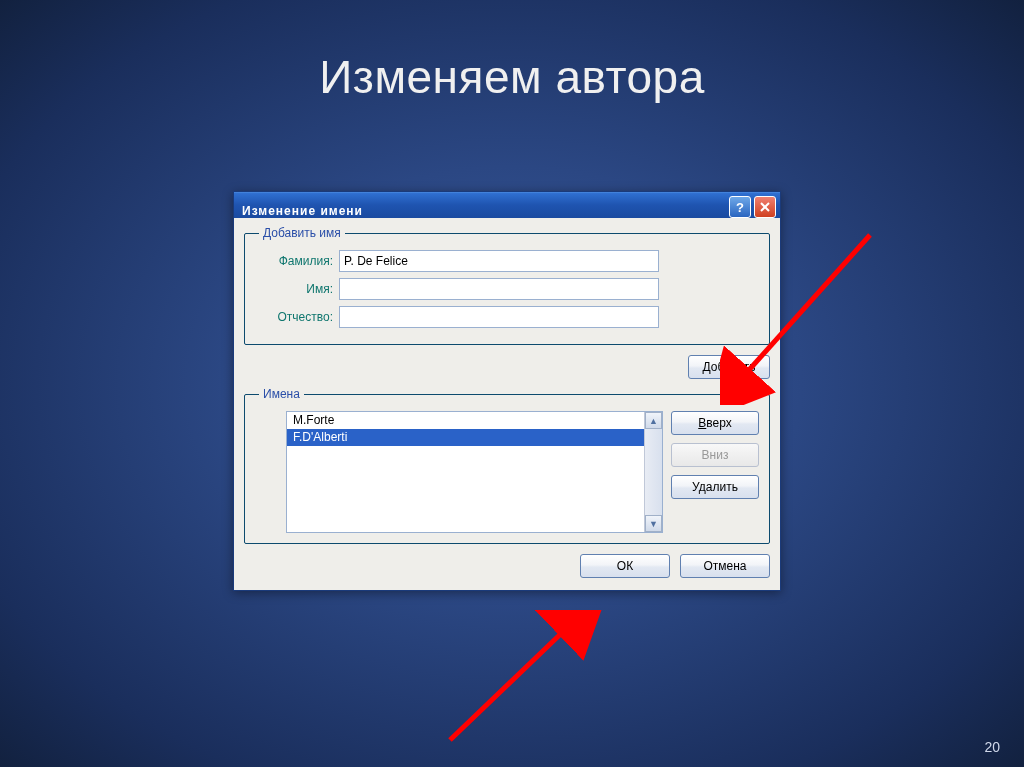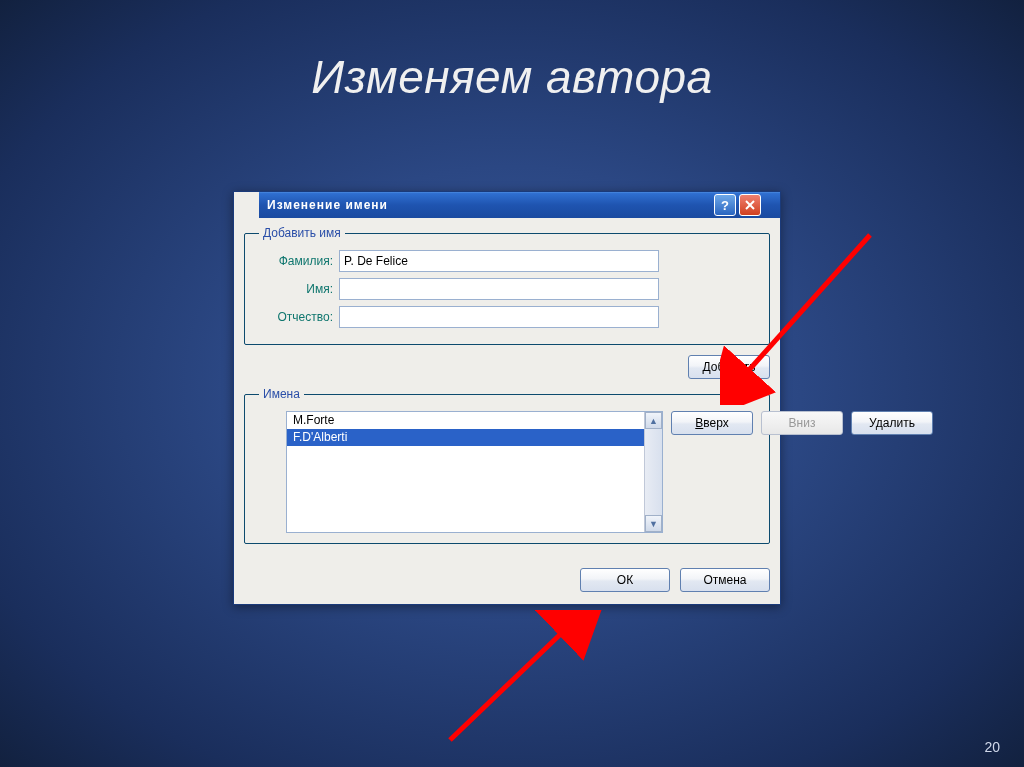--- a/index.html
+++ b/index.html
@@ -20,21 +20,20 @@
   .slide-title {
     position: absolute;
     top: 50px;
     left: 0;
     width: 100%;
     text-align: center;
     font-size: 46px;
     font-weight: 400;
     color: #f0f0f0;
     letter-spacing: 0.5px;
-    font-style: italic;
   }
   .page-number {
     position: absolute;
     bottom: 12px;
     right: 24px;
     font-size: 14px;
     color: #d0d8ea;
   }
 
   
@@ -46,26 +45,25 @@
     background: #efeeea;
     border: 1px solid #1a3a7a;
     box-shadow: 0 2px 10px rgba(0,0,0,0.4);
     font-size: 12px;
     color: #000;
   }
   .titlebar {
     height: 26px;
     background: linear-gradient(to bottom, #4a8ae0 0%, #2f6fd0 6%, #1f54b0 50%, #1a4aa0 100%);
     display: flex;
-    align-items: center;
-    padding: 0 19px 0 8px;
+    align-items: flex-end;
+    padding: 0 4px 0 8px;
     color: #fff;
     font-weight: bold;
     font-size: 12px;
-    margin-left: 25px;
   }
   .titlebar-text { flex: 1; letter-spacing: 1px; }
   .titlebar-btns { display: flex; gap: 3px; }
   .tb-btn {
     width: 20px;
     height: 20px;
     border: 1px solid #fff;
     border-radius: 3px;
     display: flex;
     align-items: center;
@@ -194,29 +192,29 @@
     box-sizing: border-box;
     display:flex; align-items:center; justify-content:center;
     font-size: 9px; color:#5070a0;
   }
   .scroll-up { top: 0; }
   .scroll-down { bottom: 0; }
 
   .side-btns {
     width: 88px;
     display: flex;
-    flex-direction: row;
+    flex-direction: column;
     gap: 8px;
   }
 
   .bottom-btns {
     display: flex;
     justify-content: flex-end;
     gap: 10px;
-    margin-top: 24px;
+    margin-top: 10px;
   }
 
   
   .arrow-svg {
     position: absolute;
     pointer-events: none;
   }
 </style>
 </head>
 <body>

